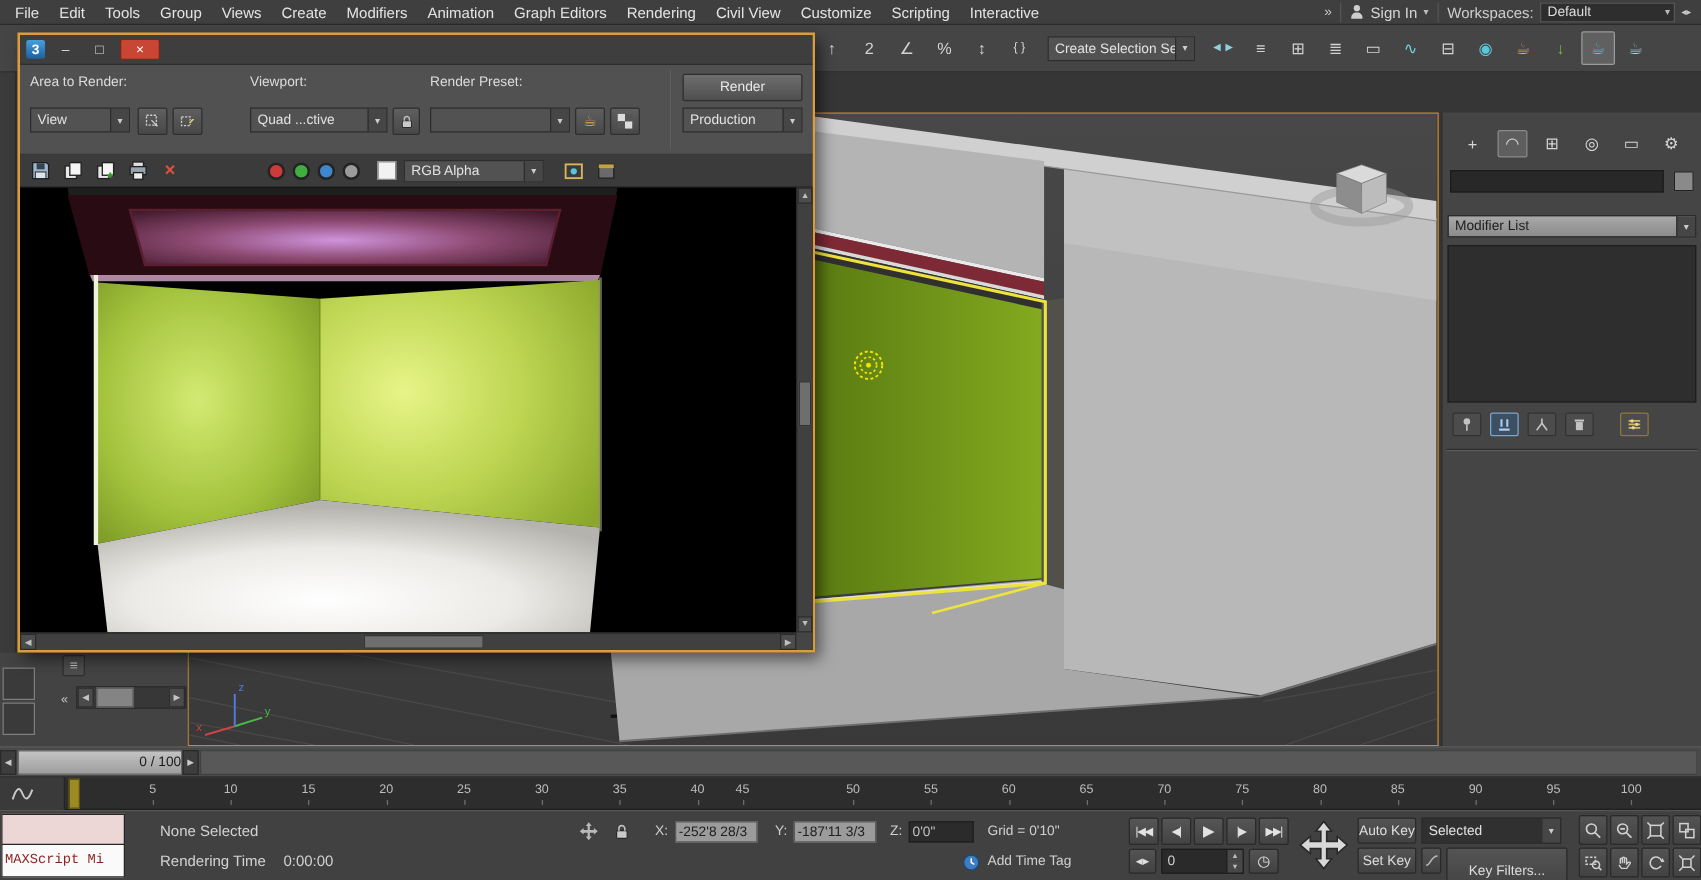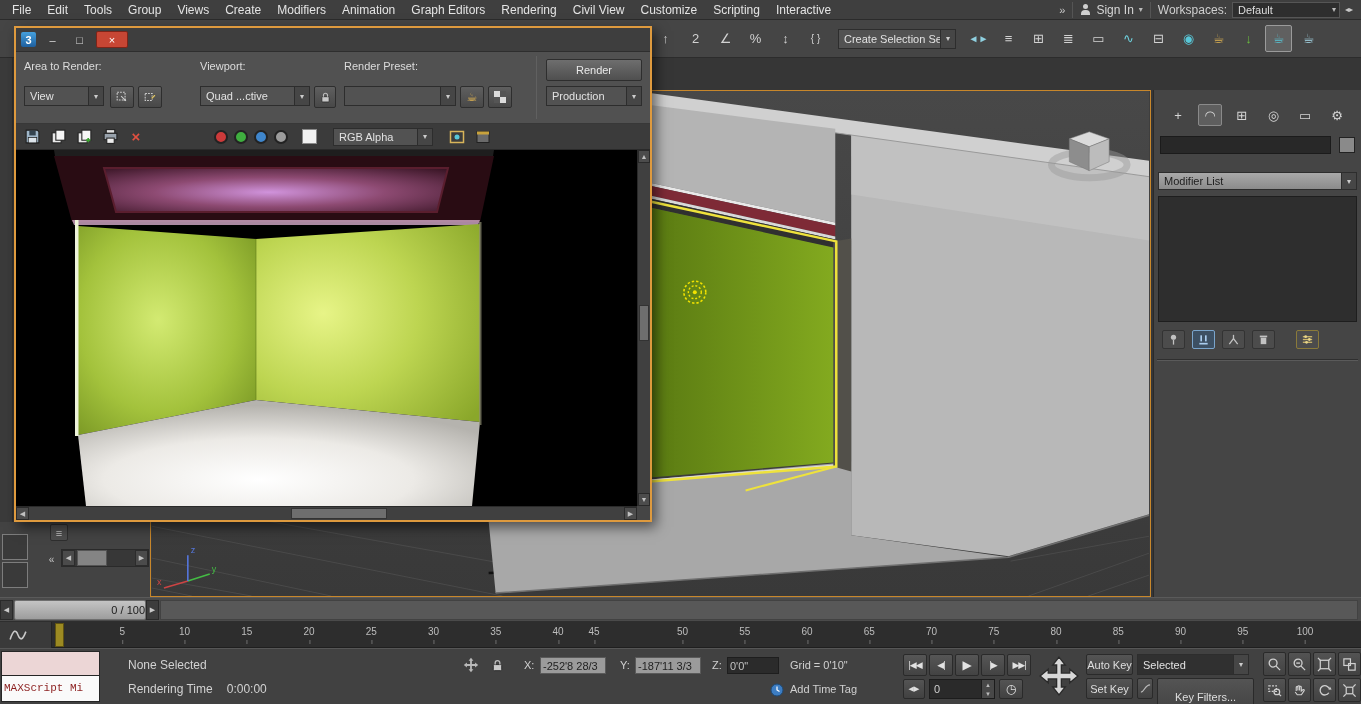--- a/index.html
+++ b/index.html
@@ -660,21 +660,21 @@
         </svg>
     </span>
     <span class="rtb" style="color:#e05040;font-size:15px;font-weight:bold">×</span>
 
     <span class="cir" style="background:#cc3a3a;margin-left:62px"></span>
     <span class="cir" style="background:#3fae3f"></span>
     <span class="cir" style="background:#3f86cc"></span>
     <span class="cir" style="background:#9c9c9c"></span>
     <span id="alpha-swatch"></span>
 
-    <div class="dd" style="width:100px;height:18px;margin-left:10px">
+    <div class="dd" style="width:112px;height:18px;">
       <span class="val">RGB Alpha</span>
       <span class="car"></span>
     </div>
     <span class="rtb" style="margin-left:8px">
       <svg viewBox="0 0 16 16" width="16" height="16">
           <rect x="1.5" y="2.5" width="13" height="11" fill="none" stroke="#d8b45a" stroke-width="1.5"></rect>
           <circle cx="8" cy="8" r="2.5" fill="#58c7d8"></circle>
         </svg>
     </span>
     <span class="rtb">

